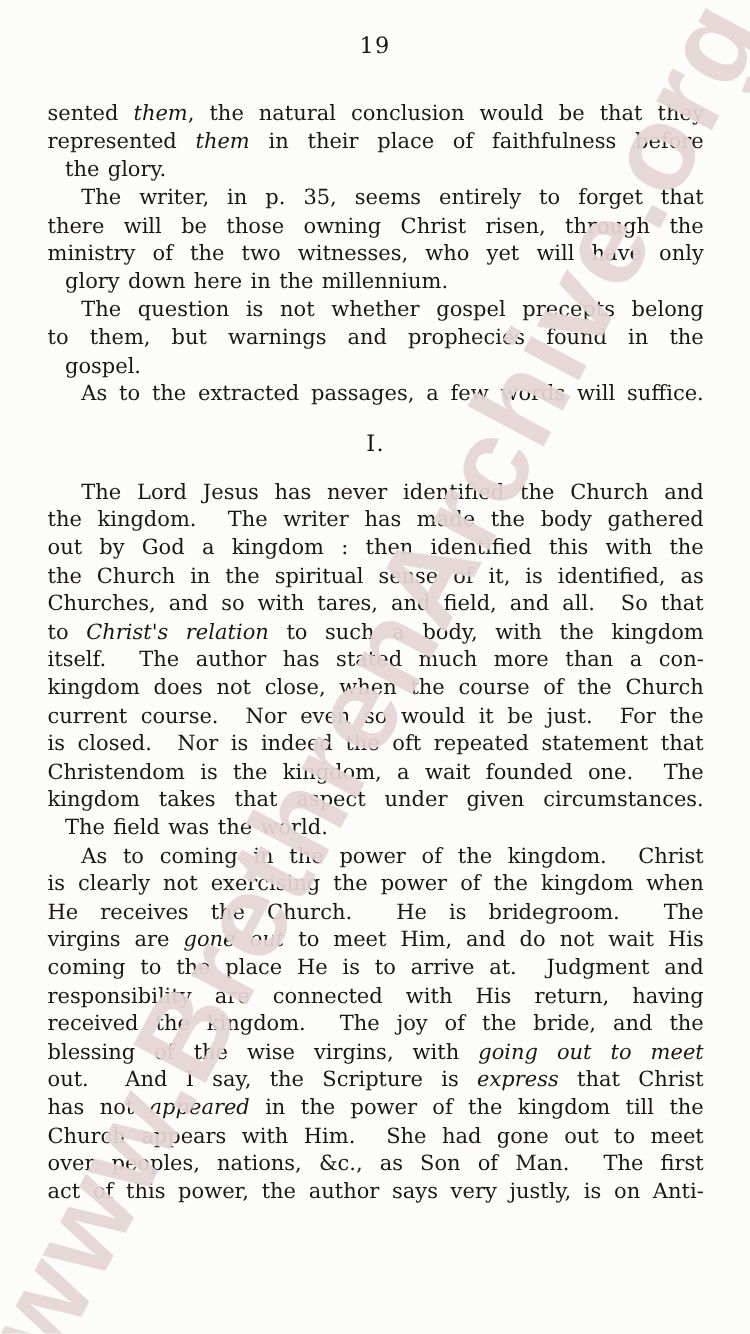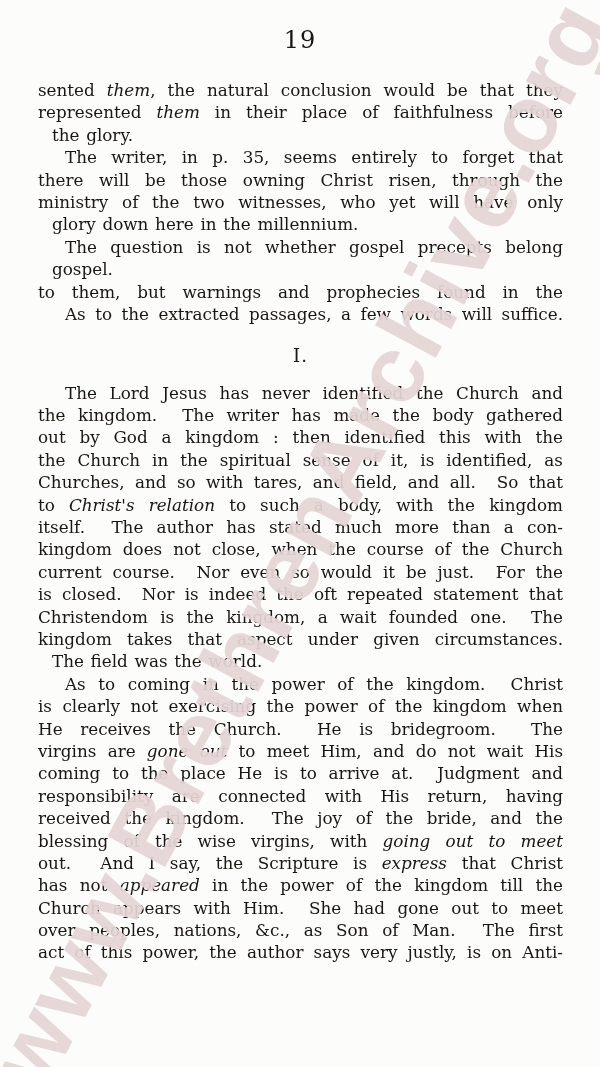--- a/index.html
+++ b/index.html
@@ -15,21 +15,21 @@
     background: var(--paper, #fcfcfa);
     color: var(--ink, #1a1611);
     font-family: "DejaVu Serif", "Liberation Serif", serif;
   }
   .page-number {
     position: absolute;
     top: 26px;
     left: 0;
     width: 100%;
     text-align: center;
-    font-size: 24px;
+    font-size: 18px;
     letter-spacing: 1px;
   }
   .body-text {
     position: absolute;
     top: 79px;
     left: 38px;
     width: 525px;
   }
   .para {
     margin: 0;
@@ -91,22 +91,22 @@
         <div class="line last"><span>the glory.</span></div>
       </div>
       <div class="para">
         <div class="line indent"><span>The writer, in p. 35, seems entirely to forget that</span></div>
         <div class="line"><span>there will be those owning Christ risen, through the</span></div>
         <div class="line"><span>ministry of the two witnesses, who yet will have only</span></div>
         <div class="line last"><span>glory down here in the millennium.</span></div>
       </div>
       <div class="para">
         <div class="line indent"><span>The question is not whether gospel precepts belong</span></div>
+        <div class="line"><span>to them, but warnings and prophecies found in the</span></div>
         <div class="line last"><span>gospel.</span></div>
-        <div class="line"><span>to them, but warnings and prophecies found in the</span></div>
       </div>
       <div class="para">
         <div class="line indent"><span>As to the extracted passages, a few words will suffice.</span></div>
       </div>
       <div class="heading">I.</div>
       <div class="para">
         <div class="line indent"><span>The Lord Jesus has never identified the Church and</span></div>
         <div class="line"><span>the kingdom.  The writer has made the body gathered</span></div>
         <div class="line"><span>out by God a kingdom : then identified this with the</span></div>
         <div class="line"><span>the Church in the spiritual sense of it, is identified, as</span></div>

